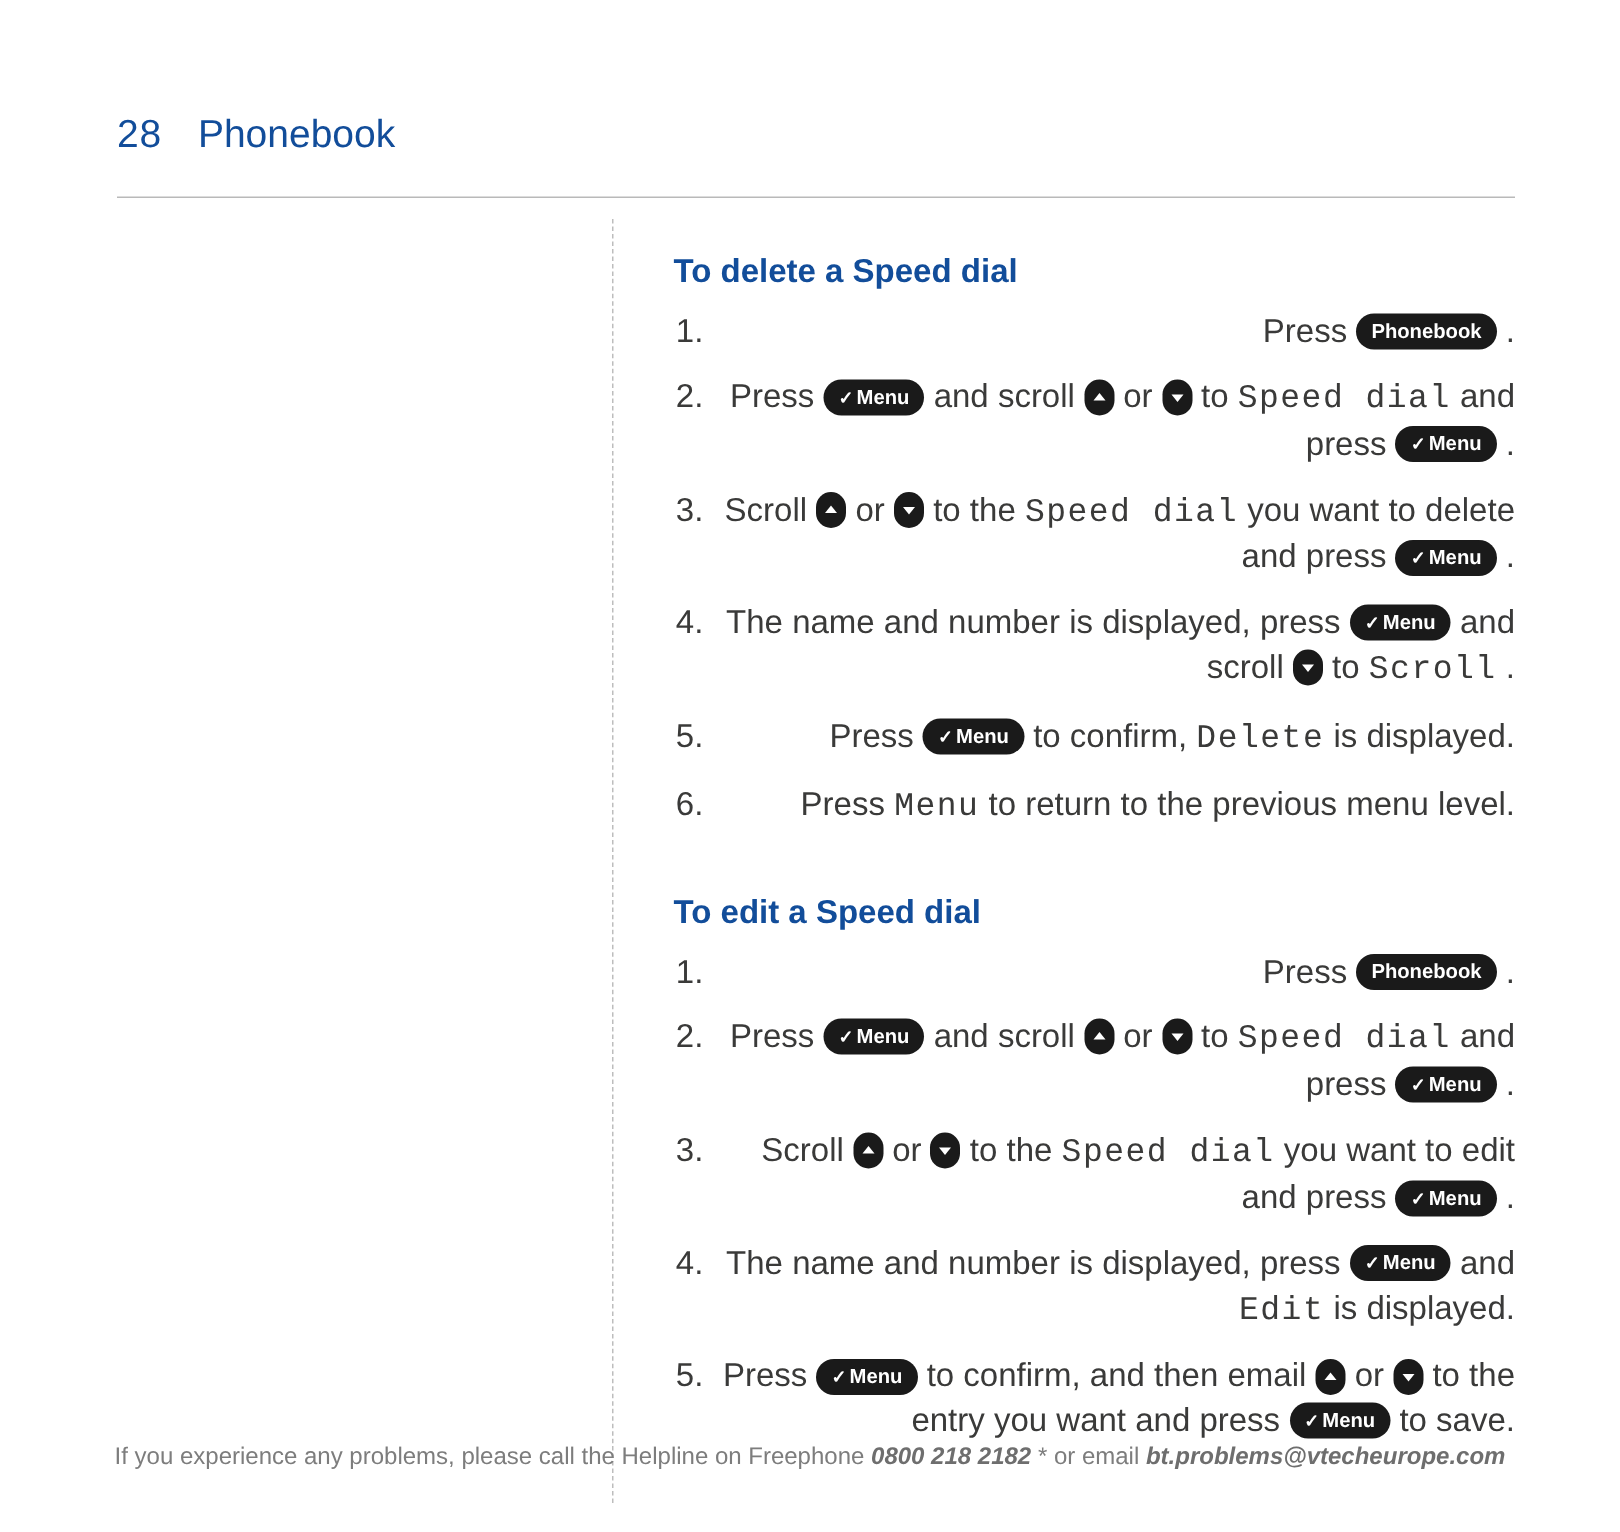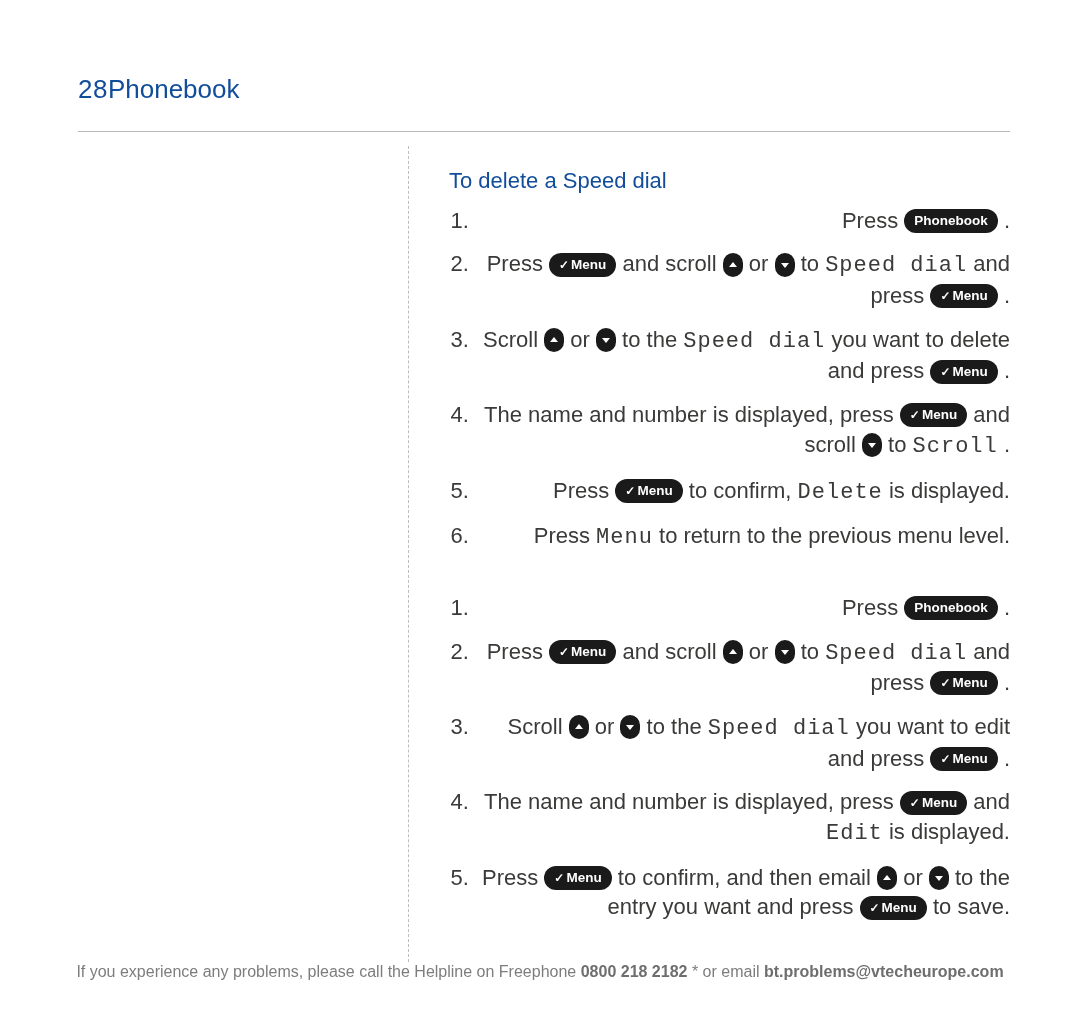--- a/index.html
+++ b/index.html
@@ -9,35 +9,35 @@
     color:#3a3a39;
     position:relative;
     box-sizing:border-box;
   }
   .page{
     padding:74px 70px 0 78px;
     box-sizing:border-box;
     height:100%;
   }
   .header-row{
-    display:flex;align-items:baseline;
+    display:flex;align-items:baseline;gap:24px;
     color:#124d9a;font-size:26px;font-weight:400;
     padding-bottom:26px;border-bottom:1px solid #b9b9b9;
   }
   .pagenum{letter-spacing:.5px;}
   .section-title{color:#124d9a;}
   .content-wrap{
     display:flex;align-items:stretch;
     margin-top:14px;
     min-height:800px;
   }
   .left-col{flex:0 0 330px;}
   .vline{flex:0 0 0;border-left:1px dashed #bdbdbd;min-height:100%;}
   .right-col{flex:1;padding:18px 0 0 40px;font-size:22px;line-height:1.35;}
-  .sub-heading{color:#124d9a;font-weight:400;font-size:22px;margin:2px 0 10px;}
+  .sub-heading{color:#124d9a;font-weight:700;font-size:22px;margin:2px 0 10px;}
   ol.steps{margin:0 0 40px 0;padding-left:26px;}
   ol.steps>li{margin:0 0 14px 0;padding-left:6px;text-align:right;}
   .btn{
     display:inline-flex;align-items:center;justify-content:center;
     background:#1a1a1a;color:#fff;border-radius:12px;height:24px;
     padding:0 10px;font-size:13.5px;font-weight:700;line-height:24px;
     vertical-align:middle;position:relative;top:-1px;
   }
   .btn.menu::before{
     content:"✓";font-size:12px;margin-right:2px;font-weight:900;
@@ -47,21 +47,21 @@
     width:20px;height:24px;background:#1a1a1a;color:#fff;
     border-radius:10px;vertical-align:middle;position:relative;top:-1px;
   }
   .nav svg{width:10px;height:10px;}
   .nav.up svg{transform:rotate(180deg);}
   .lcd{font-family:Liberation Mono, monospace;letter-spacing:1px;}
   .footer{
     position:absolute;left:0;right:0;bottom:40px;text-align:center;
     color:#7d7d7d;font-size:16px;
   }
-  .footer b{color:#6e6e6e;}
+  .footer b{color:#6e6e6e;font-style:italic;}
 </style>
 </head>
 <body>
 
 <div class="page">
 
   <div class="header-row">
     <span class="pagenum">28</span>
     <span class="section-title">Phonebook</span>
   </div>
@@ -138,20 +138,21 @@
           <span class="lcd">Delete</span>
           <span> is displayed.</span>
         </li>
         <li>
           <span>Press </span>
           <span class="lcd">Menu</span>
           <span> to return to the previous menu level.</span>
         </li>
       </ol>
 
+      <div class="sub-heading">To edit a Speed dial</div>
       <ol class="steps">
         <li>
           <span>Press </span>
           <span class="btn">Phonebook</span>
           <span>.</span>
         </li>
         <li>
           <span>Press </span>
           <span class="btn menu">Menu</span>
           <span> and scroll </span>

